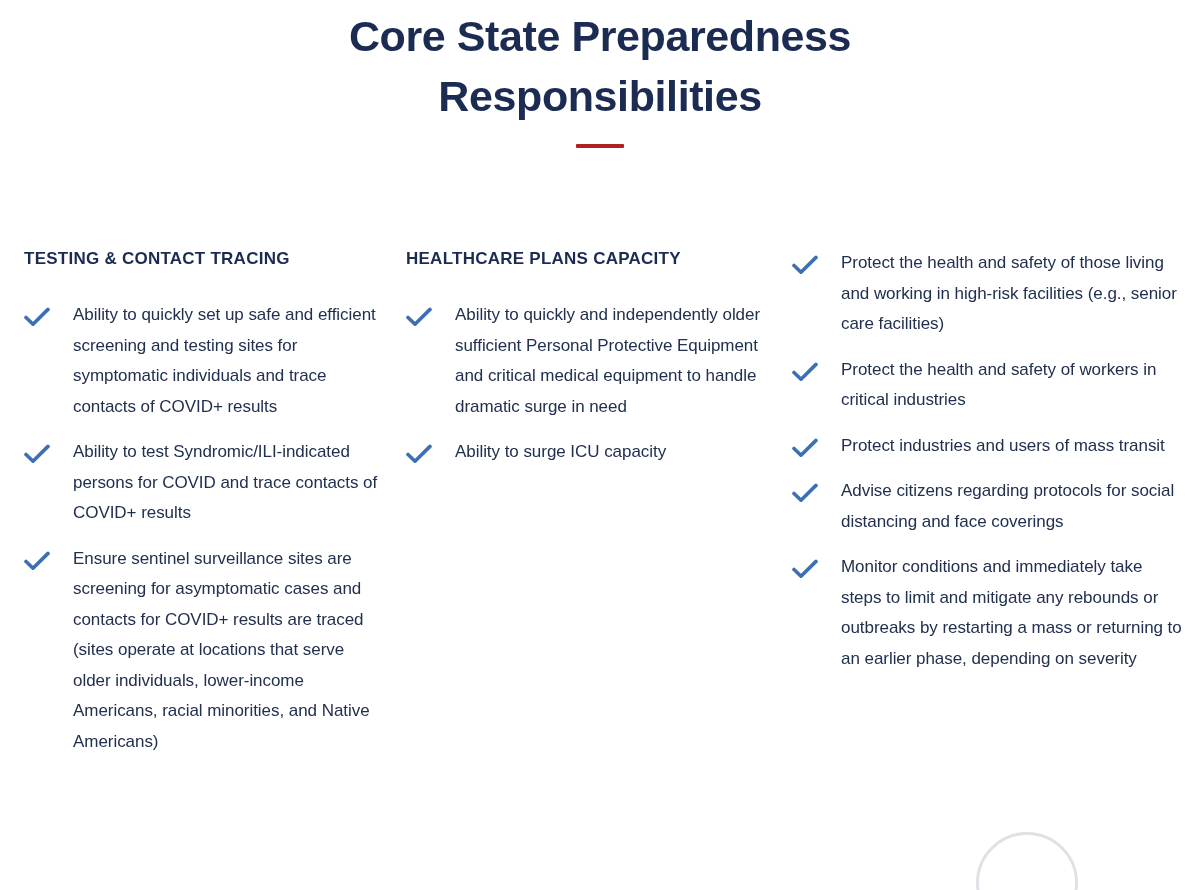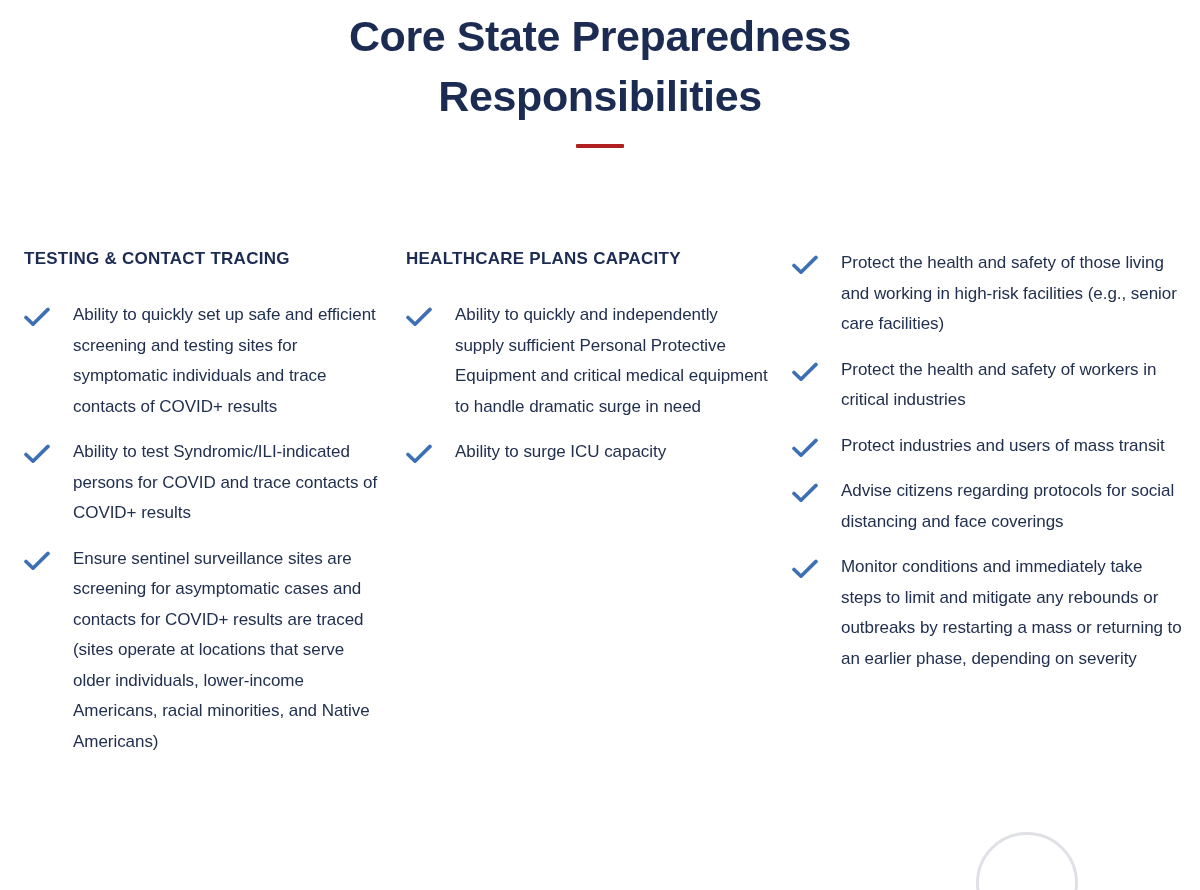--- a/index.html
+++ b/index.html
@@ -167,21 +167,21 @@
 
     <div class="column col-1">
       <div class="col-heading">HEALTHCARE PLANS CAPACITY</div>
       <ul class="col-list">
         <li class="col-item">
           <span class="check-icon">
             <svg viewBox="0 0 26 20" xmlns="http://www.w3.org/2000/svg" aria-hidden="true">
               <path d="M2 10.5 L9 17.2 L24 2.4" fill="none" stroke="#3d6fb4" stroke-width="3.6" stroke-linecap="round" stroke-linejoin="round"></path>
             </svg>
           </span>
-          <span class="item-text">Ability to quickly and independently supply sufficient Personal Protective Equipment and critical medical equipment to handle dramatic surge in need</span>
+          <span class="item-text">Ability to quickly and independently older sufficient Personal Protective Equipment and critical medical equipment to handle dramatic surge in need</span>
         </li>
         <li class="col-item">
           <span class="check-icon">
             <svg viewBox="0 0 26 20" xmlns="http://www.w3.org/2000/svg" aria-hidden="true">
               <path d="M2 10.5 L9 17.2 L24 2.4" fill="none" stroke="#3d6fb4" stroke-width="3.6" stroke-linecap="round" stroke-linejoin="round"></path>
             </svg>
           </span>
           <span class="item-text">Ability to surge ICU capacity</span>
         </li>
       </ul>

